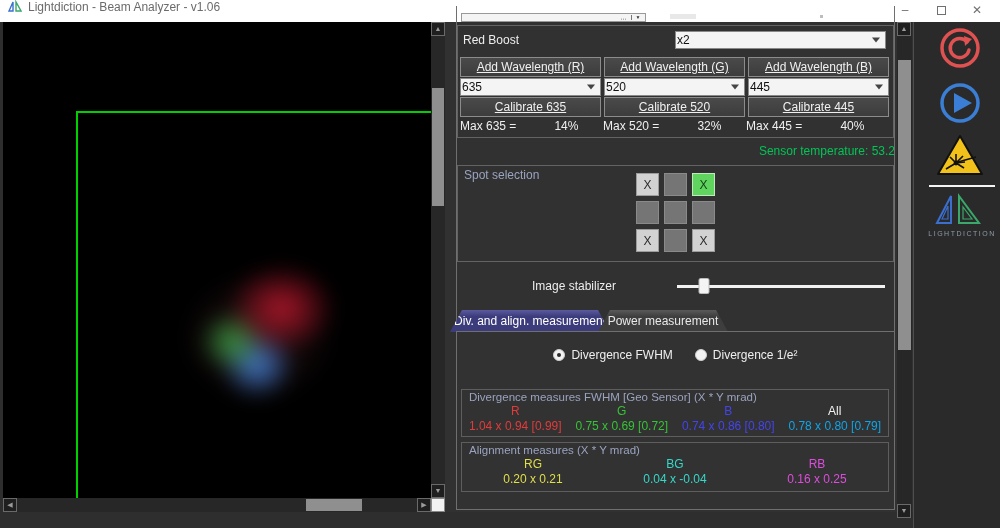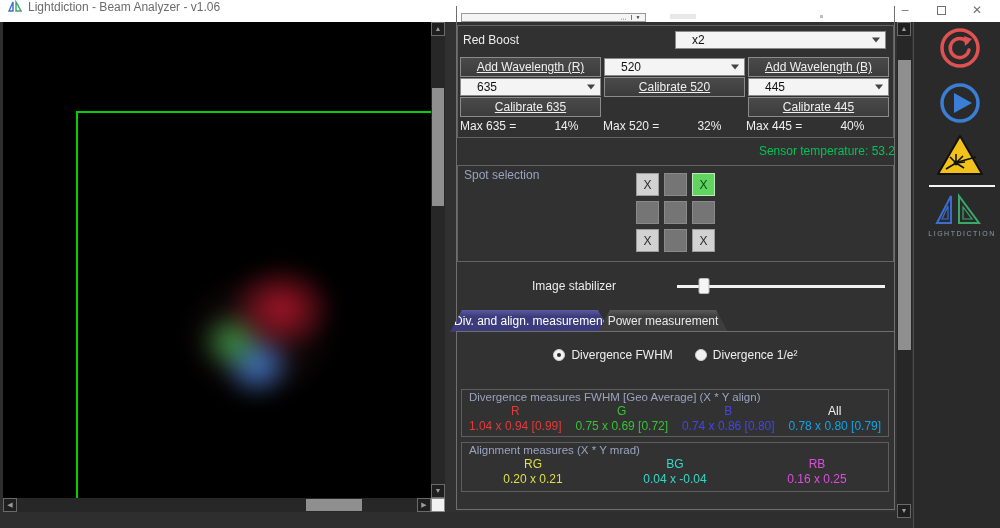--- a/index.html
+++ b/index.html
@@ -47,21 +47,21 @@
   .content-border{position:absolute;left:456px;top:6px;width:439px;height:504px;
     border:1px solid #6f6f6f;border-top:none;box-sizing:border-box;}
   .cut-combo{position:absolute;left:461px;top:13px;width:185px;height:9px;background:#f4f4f4;border:1px solid #999;box-sizing:border-box;}
   .cut-combo .arr{position:absolute;right:1px;top:1px;width:12px;height:5px;border-left:1px solid #777;
     color:#333;font-size:5px;line-height:5px;text-align:center;}
   .cut-combo .txt{position:absolute;right:18px;top:1px;color:#222;font-size:6px;letter-spacing:.5px;}
   .cut-dash{position:absolute;left:670px;top:14px;width:26px;height:5px;background:#e8e8e8;}
   .cut-dot{position:absolute;left:820px;top:15px;width:3px;height:3px;background:#bdbdbd;}
   .row-label{position:absolute;color:#ededed;}
   .combo{position:absolute;background:#f4f4f4;color:#111;border:1px solid #898989;box-sizing:border-box;
-    display:flex;align-items:center;padding-left:16px;cursor:default;}
+    display:flex;align-items:center;padding-left:1px;cursor:default;}
   .combo .carat{position:absolute;right:5px;top:50%;transform:translateY(-50%);
     width:0;height:0;border-left:4px solid transparent;border-right:4px solid transparent;border-top:5px solid #444;}
   .groupbox{position:absolute;border:1px solid #636363;box-sizing:border-box;}
   .grp-label{position:absolute;color:#9aa3bf;font-size:12px;}
   .btn{background:linear-gradient(#4a4a4a,#3c3c3c);border:1px solid #8b8b8b;box-sizing:border-box;
     color:#f0f0f0;text-align:right;cursor:default;display:flex;align-items:center;justify-content:center;font-size:12px;text-decoration:underline;}
   .chan-wrap{position:absolute;left:460px;top:57px;width:429px;display:flex;gap:3px;}
   .chan{width:141px;display:flex;flex-direction:column;}
   .chan .btn{height:20px;}
   .chan .combo{position:relative;height:18px;margin:1px 0;}
@@ -176,20 +176,21 @@
   <div class="chan-wrap">
     <div class="chan">
       <div class="btn">Add Wavelength (R)</div>
       <div class="combo">
         <span>635</span>
         <span class="carat"></span>
       </div>
       <div class="btn">Calibrate 635</div>
     </div>
     <div class="chan">
+      <div class="btn">Add Wavelength (G)</div>
       <div class="combo">
         <span>520</span>
         <span class="carat"></span>
       </div>
       <div class="btn">Calibrate 520</div>
     </div>
     <div class="chan">
       <div class="btn">Add Wavelength (B)</div>
       <div class="combo">
         <span>445</span>
@@ -246,21 +247,21 @@
       <span class="dot"></span>
       <span class="rl">Divergence FWHM</span>
     </div>
     <div class="radio">
       <span class="dot"></span>
       <span class="rl">Divergence 1/e²</span>
     </div>
   </div>
 
   <div class="meas-box divg">
-    <span class="meas-title">Divergence measures FWHM [Geo Average] (X * Y align)</span>
+    <span class="meas-title">Divergence measures FWHM [Geo Sensor] (X * Y mrad)</span>
     <div class="meas-cols">
       <span class="mc" style="color: rgb(226, 59, 59);">R</span>
       <span class="mc" style="color: rgb(53, 196, 53);">G</span>
       <span class="mc" style="color: rgb(68, 68, 238);">B</span>
       <span class="mc" style="color: rgb(242, 242, 242);">All</span>
     </div>
     <div class="meas-cols vals">
       <span class="mc" style="color: rgb(226, 59, 59);">1.04 x 0.94 [0.99]</span>
       <span class="mc" style="color: rgb(53, 196, 53);">0.75 x 0.69 [0.72]</span>
       <span class="mc" style="color: rgb(68, 68, 238);">0.74 x 0.86 [0.80]</span>

